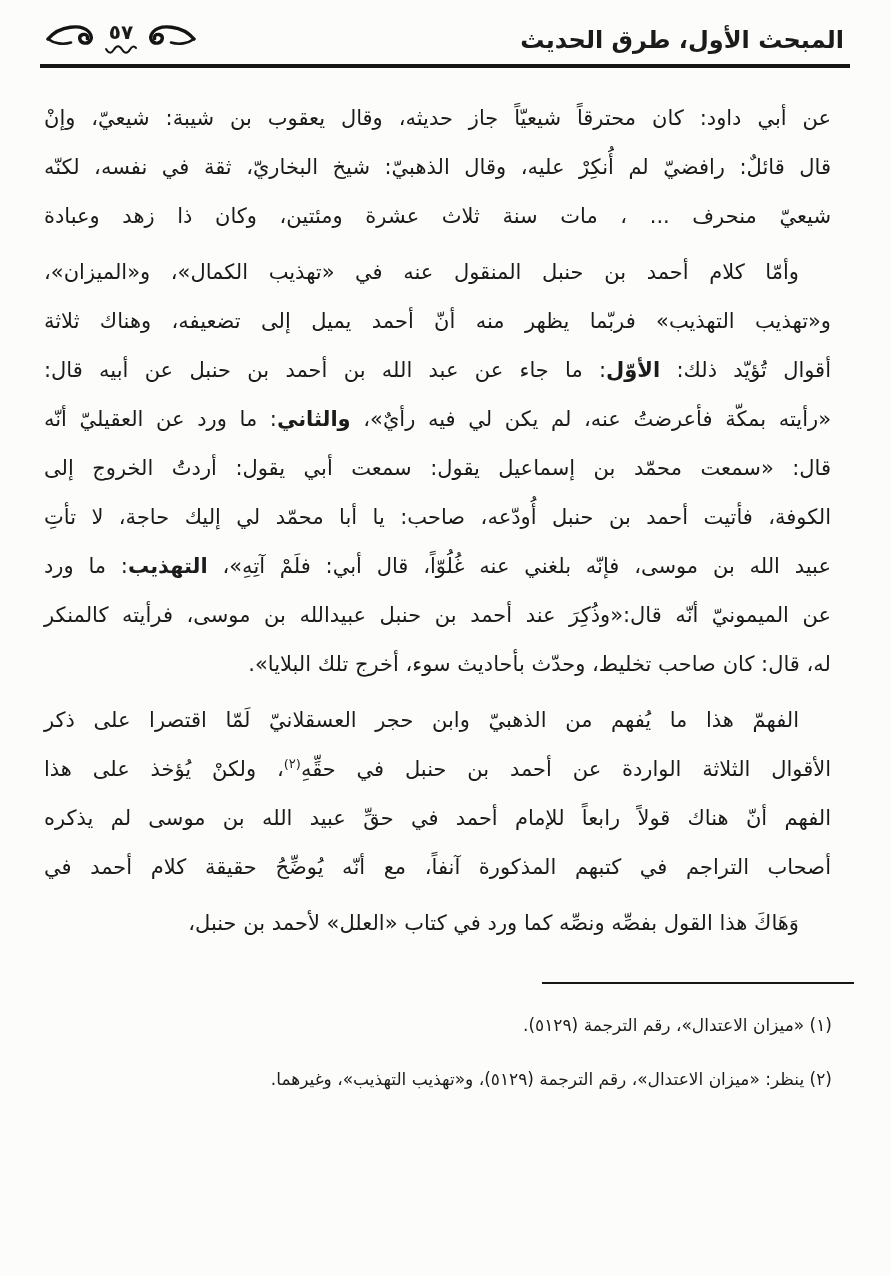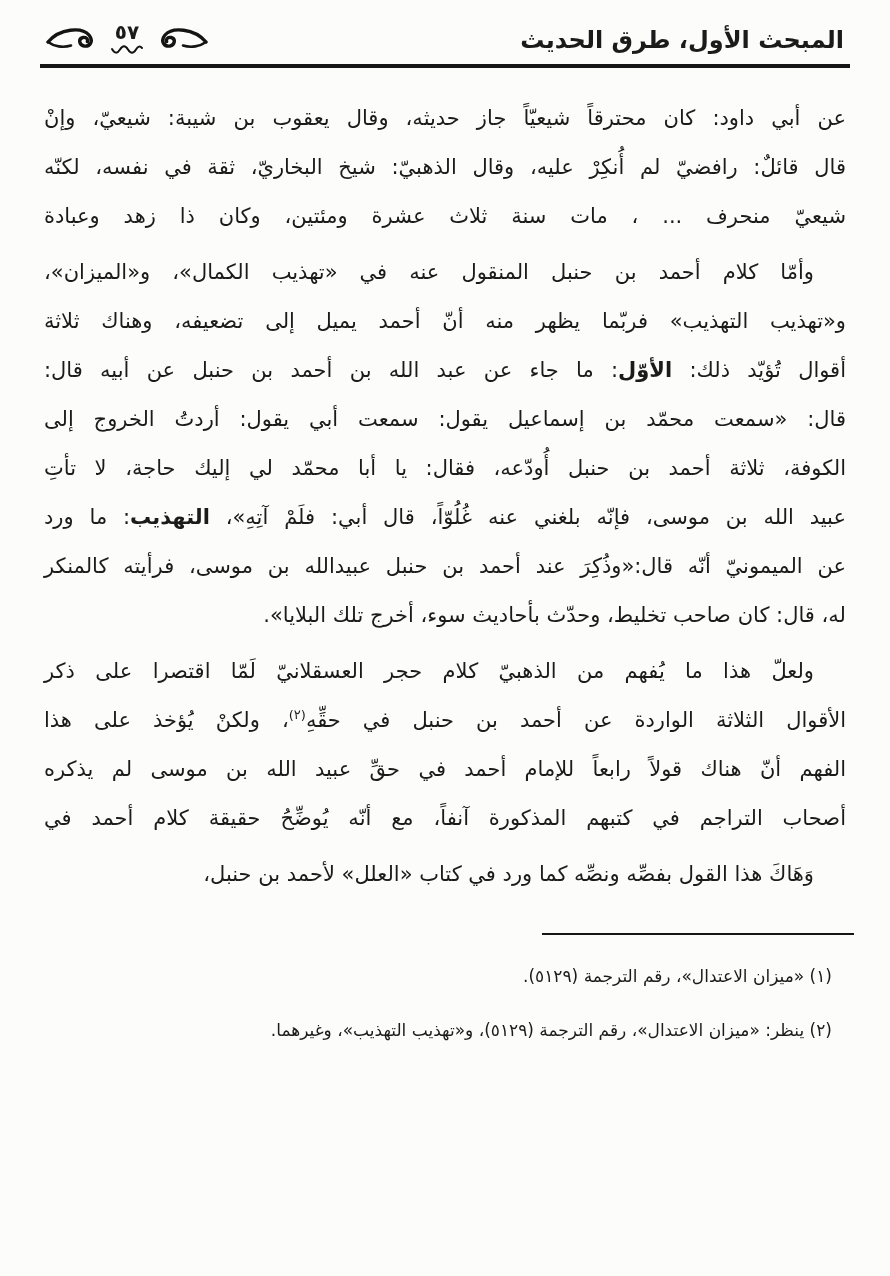--- a/index.html
+++ b/index.html
@@ -24,22 +24,21 @@
     align-items:center;
     padding:22px 46px 6px 46px;
   }
   .header-title{
     font-weight:bold;
     font-size:24px;
     letter-spacing:0;
   }
   .page-no-ornament{
     display:flex;
-    align-items:center;
-    gap:12px;
+    gap:6px;
   }
   .page-no-col{
     display:flex;
     flex-direction:column;
     align-items:center;
     line-height:1;
   }
   .page-no{
     font-weight:bold;
     font-size:20px;
@@ -49,21 +48,21 @@
     height:4px;
     background:#161616;
     margin:0 40px;
   }
   
   .body-text{
     padding:26px 44px 0 44px;
     font-size:21px;
     line-height:49px;
   }
-  .paragraph{margin:0 0 7px 0;}
+  .paragraph{margin:0 15px 7px 0;}
   .line{
     text-align:right;
     white-space:normal;
   }
   .line.justify{
     text-align:justify;
     text-align-last:justify;
   }
   .line.indent{padding-right:32px;}
   .bold{font-weight:bold;}
@@ -123,28 +122,29 @@
   <div class="body-text">
       <div class="paragraph">
         <div class="line justify"><span>عن أبي داود: كان محترقاً شيعيّاً جاز حديثه، وقال يعقوب بن شيبة: شيعيّ، وإنْ</span></div>
         <div class="line justify"><span>قال قائلٌ: رافضيّ لم أُنكِرْ عليه، وقال الذهبيّ: شيخ البخاريّ، ثقة في نفسه، لكنّه</span></div>
         <div class="line justify"><span>شيعيّ منحرف ... ، مات سنة ثلاث عشرة ومئتين، وكان ذا زهد وعبادة</span></div>
       </div>
       <div class="paragraph">
         <div class="line justify indent"><span>وأمّا كلام أحمد بن حنبل المنقول عنه في «تهذيب الكمال»، و«الميزان»،</span></div>
         <div class="line justify"><span>و«تهذيب التهذيب» فربّما يظهر منه أنّ أحمد يميل إلى تضعيفه، وهناك ثلاثة</span></div>
         <div class="line justify"><span>أقوال تُؤيّد ذلك: </span><span class="bold">الأوّل</span><span>: ما جاء عن عبد الله بن أحمد بن حنبل عن أبيه قال:</span></div>
+        <div class="line justify"><span>«رأيته بمكّة فأعرضتُ عنه، لم يكن لي فيه رأيٌ»، </span><span class="bold">والثاني</span><span>: ما ورد عن العقيليّ أنّه</span></div>
         <div class="line justify"><span>قال: «سمعت محمّد بن إسماعيل يقول: سمعت أبي يقول: أردتُ الخروج إلى</span></div>
-        <div class="line justify"><span>الكوفة، ثلاثة أحمد بن حنبل أُودّعه، فقال: يا أبا محمّد لي إليك حاجة، لا تأتِ</span></div>
+        <div class="line justify"><span>الكوفة، فأتيت أحمد بن حنبل أُودّعه، صاحب: يا أبا محمّد لي إليك حاجة، لا تأتِ</span></div>
         <div class="line justify"><span>عبيد الله بن موسى، فإنّه بلغني عنه غُلُوّاً، قال أبي: فلَمْ آتِهِ»، </span><span class="bold">التهذيب</span><span>: ما ورد</span></div>
         <div class="line justify"><span>عن الميمونيّ أنّه قال:«وذُكِرَ عند أحمد بن حنبل عبيدالله بن موسى، فرأيته كالمنكر</span></div>
         <div class="line"><span>له، قال: كان صاحب تخليط، وحدّث بأحاديث سوء، أخرج تلك البلايا».</span></div>
       </div>
       <div class="paragraph">
-        <div class="line justify indent"><span>ولعلّ هذا ما يُفهم من الذهبيّ كلام حجر العسقلانيّ لَمّا اقتصرا على ذكر</span></div>
+        <div class="line justify indent"><span>الفهمّ هذا ما يُفهم من الذهبيّ وابن حجر العسقلانيّ لَمّا اقتصرا على ذكر</span></div>
         <div class="line justify"><span>الأقوال الثلاثة الواردة عن أحمد بن حنبل في حقِّهِ</span><sup class="fn-ref">(٢)</sup><span>، ولكنْ يُؤخذ على هذا</span></div>
         <div class="line justify"><span>الفهم أنّ هناك قولاً رابعاً للإمام أحمد في حقِّ عبيد الله بن موسى لم يذكره</span></div>
         <div class="line justify"><span>أصحاب التراجم في كتبهم المذكورة آنفاً، مع أنّه يُوضِّحُ حقيقة كلام أحمد في</span></div>
       </div>
       <div class="paragraph">
         <div class="line indent"><span>وَهَاكَ هذا القول بفصِّه ونصِّه كما ورد في كتاب «العلل» لأحمد بن حنبل،</span></div>
       </div>
     </div>
 
   <div class="fn-rule"></div>

